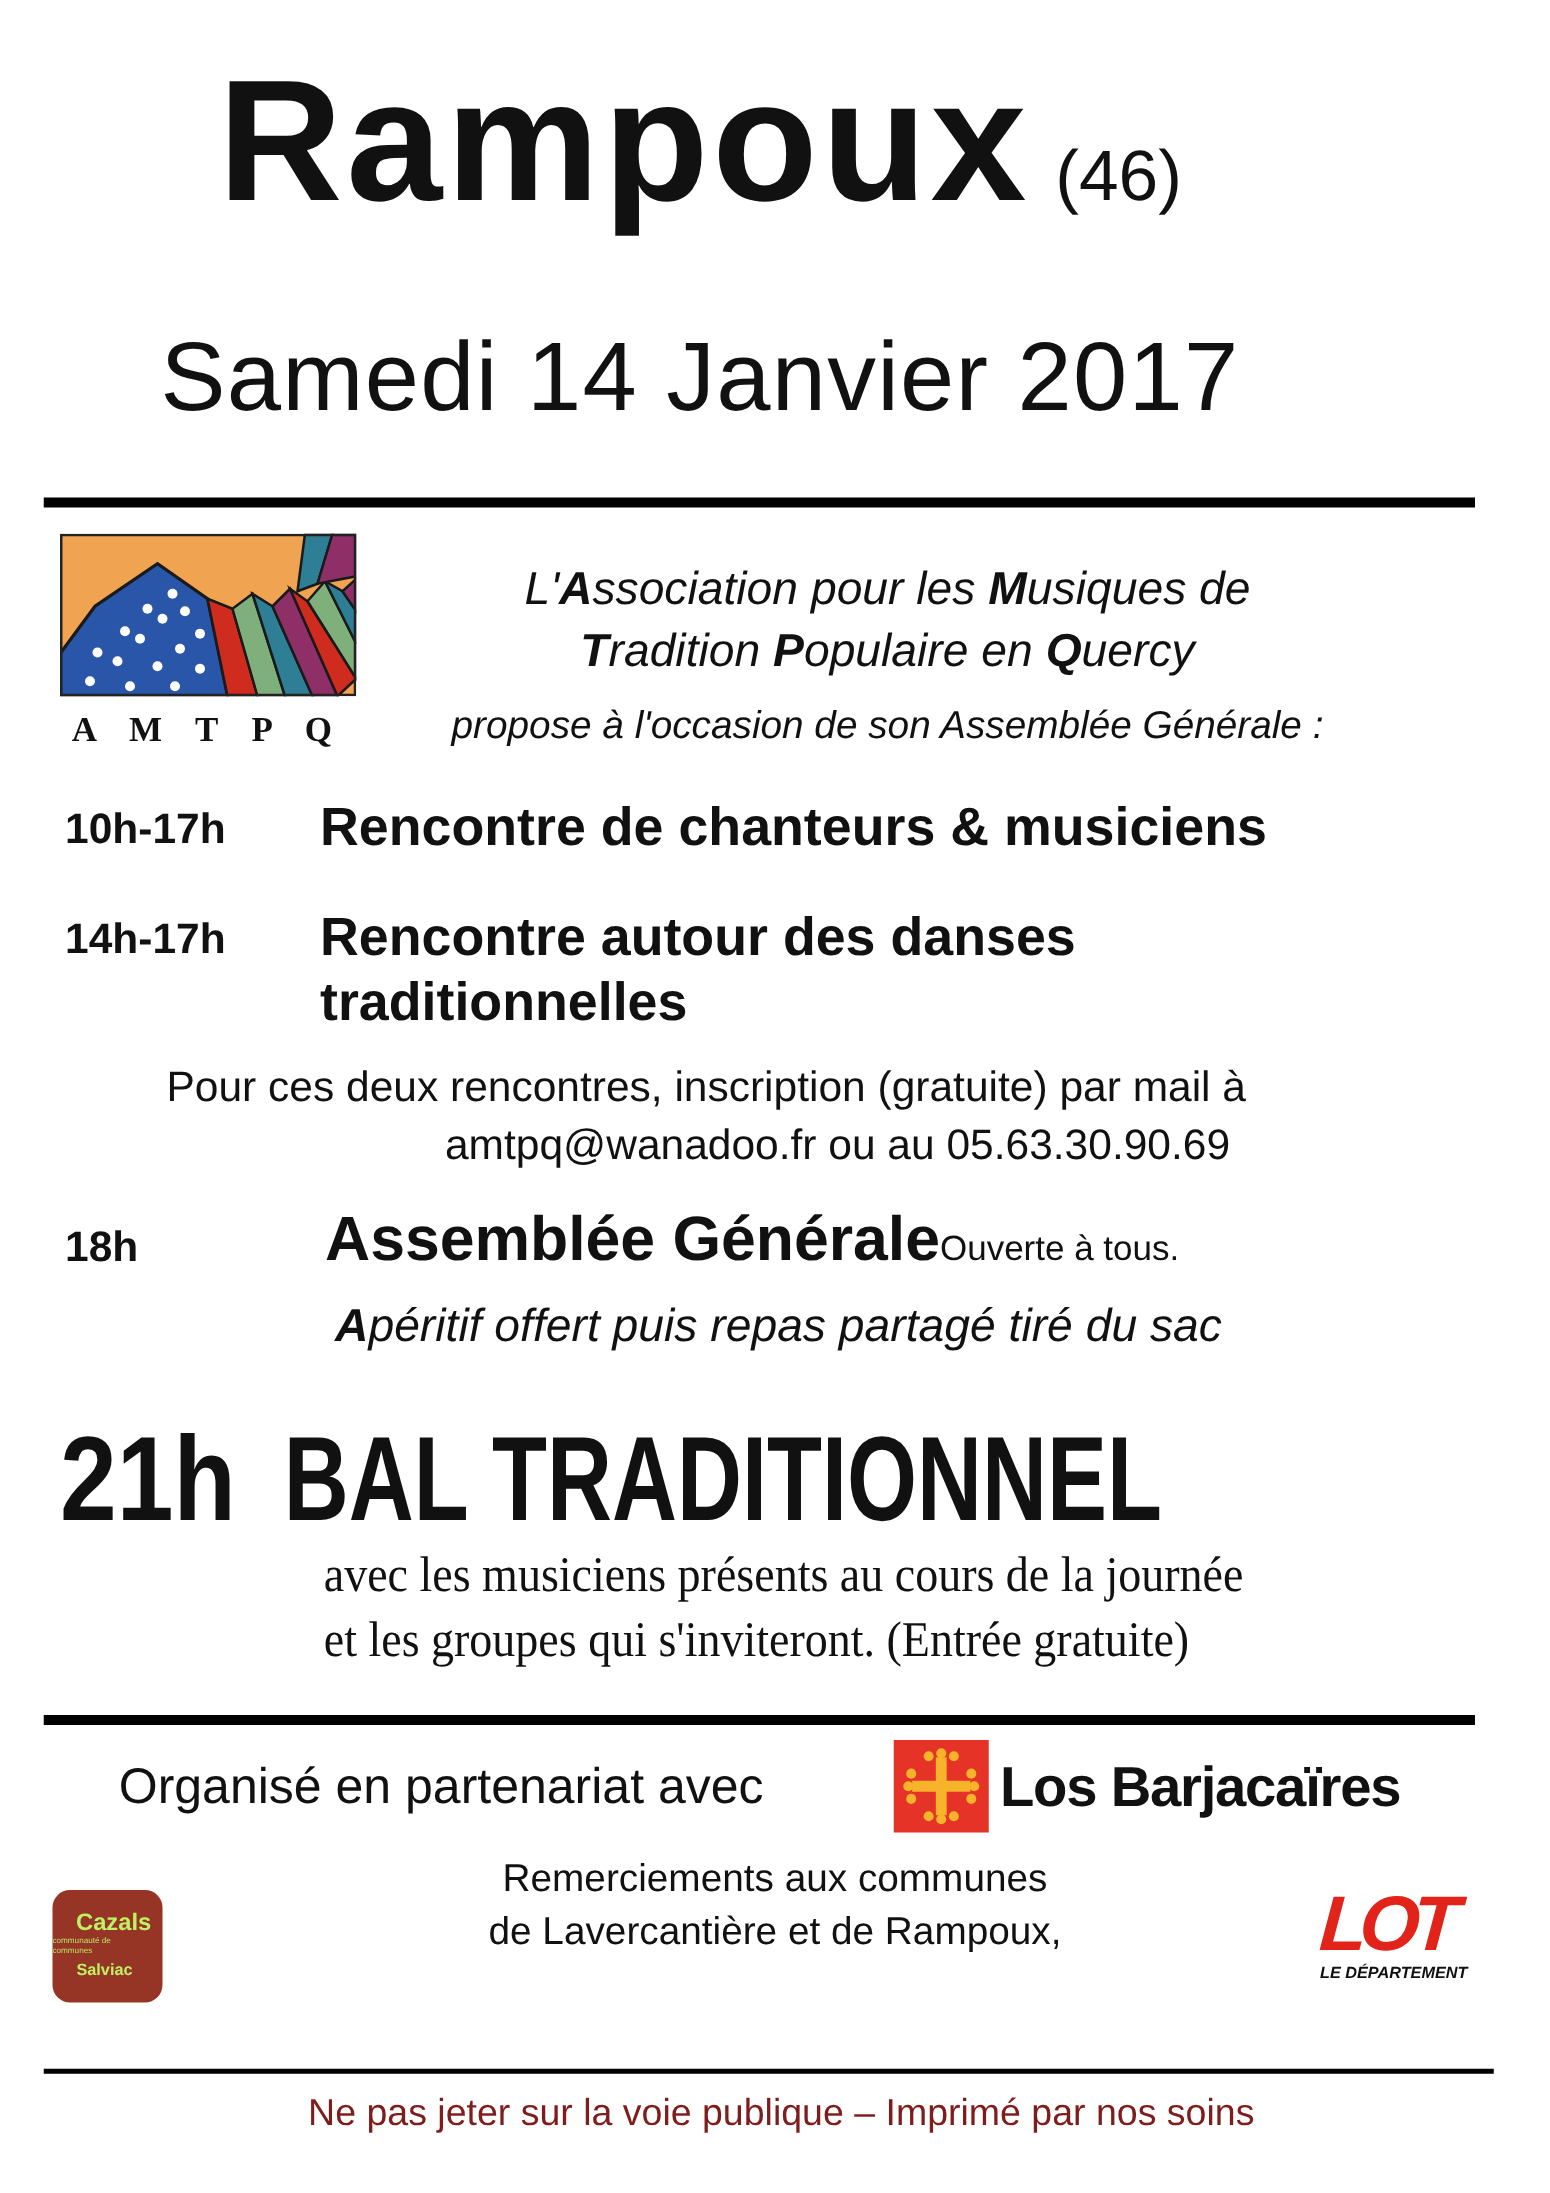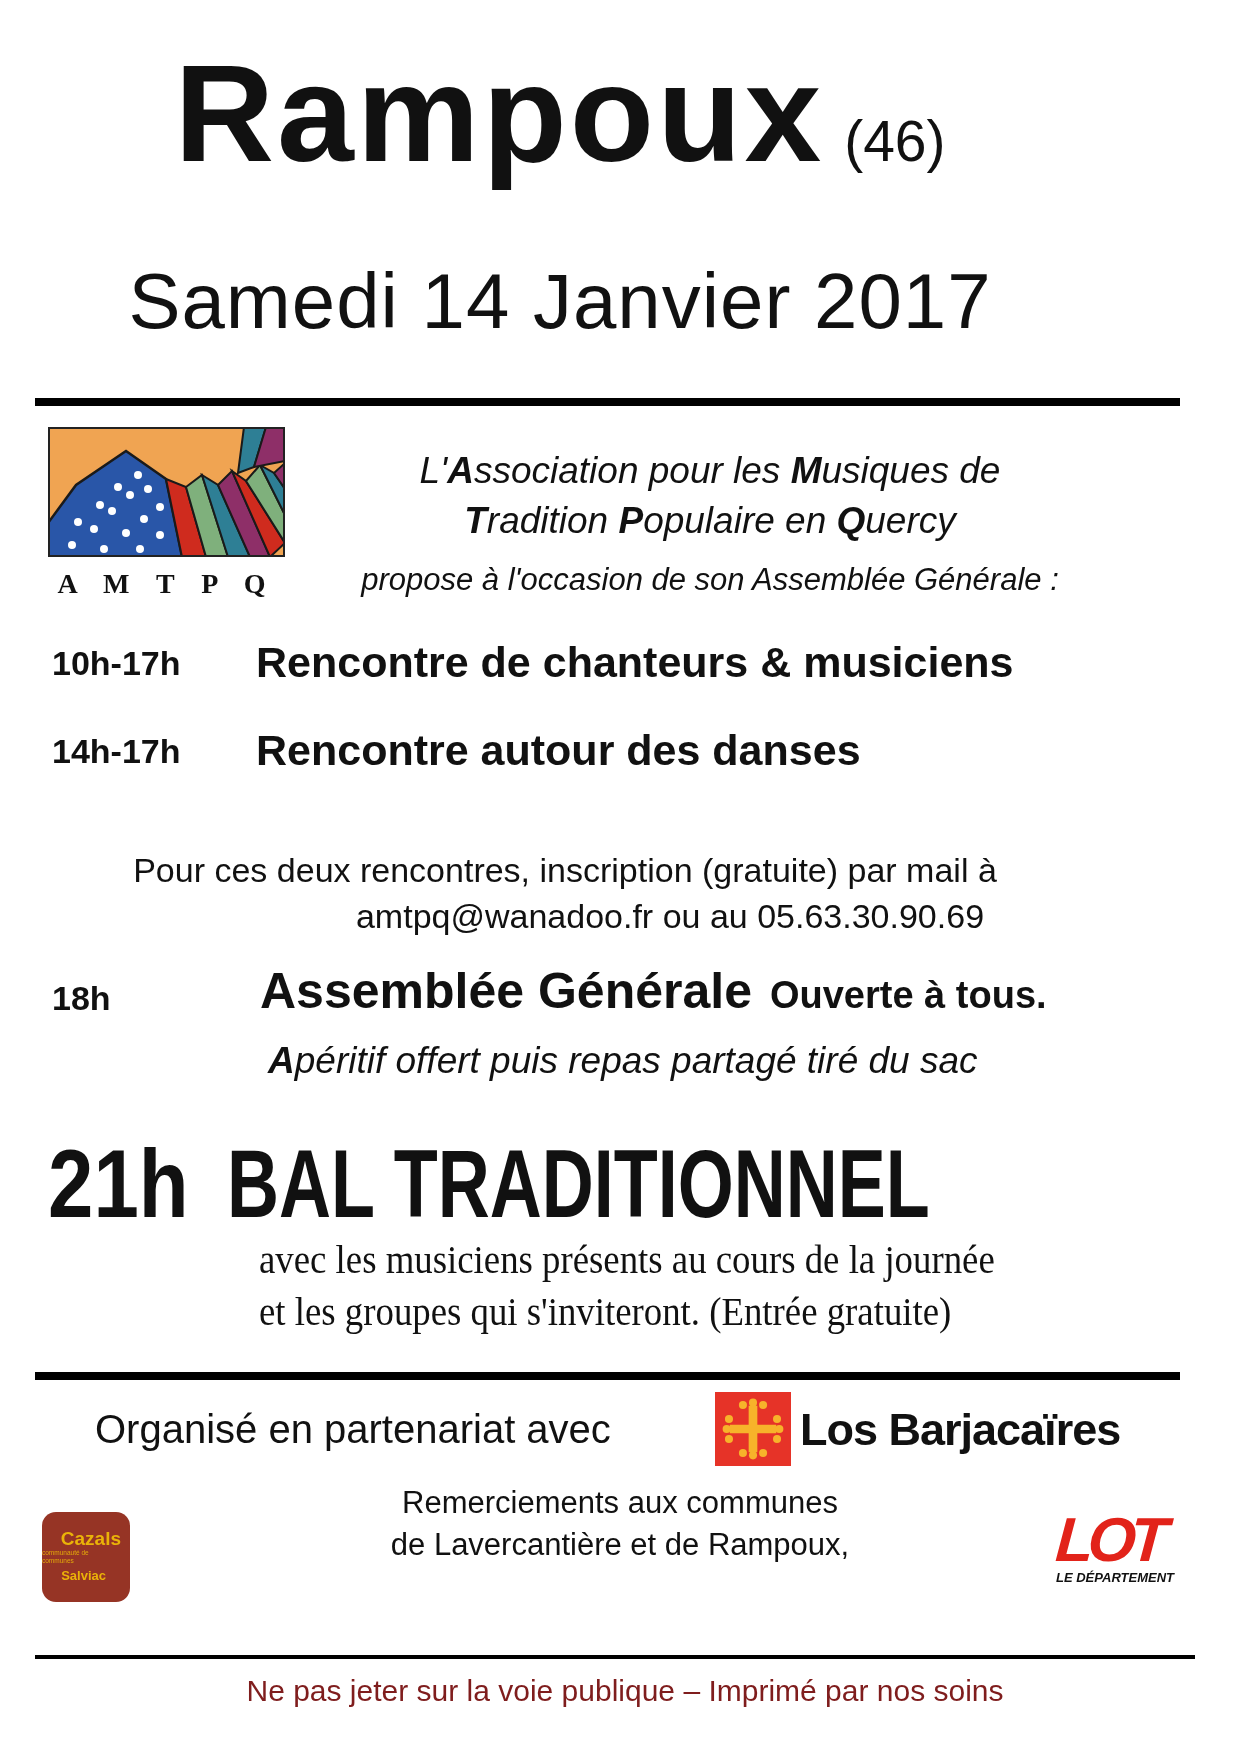--- a/index.html
+++ b/index.html
@@ -26,37 +26,37 @@
       font-family:"Liberation Serif","DejaVu Serif",serif;font-weight:700;
       font-size:28px;letter-spacing:10px;}
   .assoc-name{left:320px;top:446px;width:780px;font-size:37px;line-height:50px;}
   .assoc-propose{left:320px;top:562px;width:780px;font-size:31px;}
 
   
   .time{font-size:34px;font-weight:700;line-height:1.1;}
   .sched-title{font-size:43px;font-weight:700;line-height:52px;}
   .note{font-size:34px;line-height:1.2;}
   .ag-title{font-size:50px;font-weight:700;line-height:1;}
-  .ag-suffix{font-size:38px;font-weight:700;margin-left:18px;}
+  .ag-suffix{font-size:28px;font-weight:400;margin-left:0;}
   .aperitif{font-size:37px;font-style:italic;}
   .big-condensed{font-size:96px;font-weight:700;line-height:1;display:inline-block;
       transform-origin:left center;white-space:nowrap;}
   .bal-desc{font-family:"Liberation Serif","DejaVu Serif",serif;font-size:40px;line-height:1;}
   .squeeze{display:inline-block;transform:scaleX(0.92);transform-origin:left center;white-space:nowrap;}
 
   
   .partner-intro{left:95px;top:1407px;font-size:40px;}
   .occitan-box{left:715px;top:1392px;width:76px;height:74px;display:flex;
       align-items:center;justify-content:center;}
   .partner-name{left:800px;top:1404px;font-size:45px;font-weight:700;letter-spacing:-1px;}
   .credits{left:35px;top:1482px;width:1170px;font-size:31px;line-height:42px;}
   .contact{left:90px;top:1612px;width:1140px;font-size:31px;}
 
   
-  .cazals{left:42px;top:1512px;width:88px;height:90px;border-radius:14px;color:#eab308;
+  .cazals{left:42px;top:1512px;width:88px;height:90px;border-radius:14px;color:#bef264;
       display:flex;flex-direction:column;justify-content:center;align-items:flex-end;
       padding-right:0;box-sizing:border-box;}
   .cazals .l1{font-size:19px;font-weight:700;line-height:20px;padding-right:9px;}
   .cazals .l2{font-size:6.5px;line-height:8px;padding-right:9px;opacity:.92;}
   .cazals .l3{font-size:13px;font-weight:700;line-height:21px;padding-right:24px;}
   .lot{left:1056px;top:1510px;width:130px;text-align:left;}
   .lot .lot-word{font-size:62px;font-weight:700;font-style:italic;line-height:60px;
       letter-spacing:-6px;transform:skewX(-4deg);display:inline-block;}
   .lot .lot-sub{font-size:13px;font-weight:700;font-style:italic;color:#111;
       letter-spacing:0;margin-top:0;}
@@ -118,20 +118,21 @@
     <div><span class="b">T</span><span>radition </span><span class="b">P</span><span>opulaire en </span><span class="b">Q</span><span>uercy</span></div>
   </div>
   <div class="abs ctr it assoc-propose">propose à l'occasion de son Assemblée Générale :</div>
 
   <div class="abs time" style="left:52px;top:645px;">10h-17h</div>
   <div class="abs sched-title" style="left:256px;top:636px;">Rencontre de chanteurs &amp; musiciens</div>
 
   <div class="abs time" style="left:52px;top:733px;">14h-17h</div>
   <div class="abs sched-title" style="left:256px;top:724px;">
     <div>Rencontre autour des danses</div>
+    <div>traditionnelles</div>
   </div>
 
   <div class="abs ctr note" style="left:35px;top:850px;width:1060px;">Pour ces deux rencontres, inscription (gratuite) par mail à</div>
   <div class="abs ctr note" style="left:270px;top:896px;width:800px;">amtpq@wanadoo.fr ou au 05.63.30.90.69</div>
 
   <div class="abs time" style="left:52px;top:980px;">18h</div>
   <div class="abs" style="left:260px;top:966px;white-space:nowrap;">
     <span class="ag-title">Assemblée Générale</span><span class="ag-suffix">Ouverte à tous.</span>
   </div>
 

